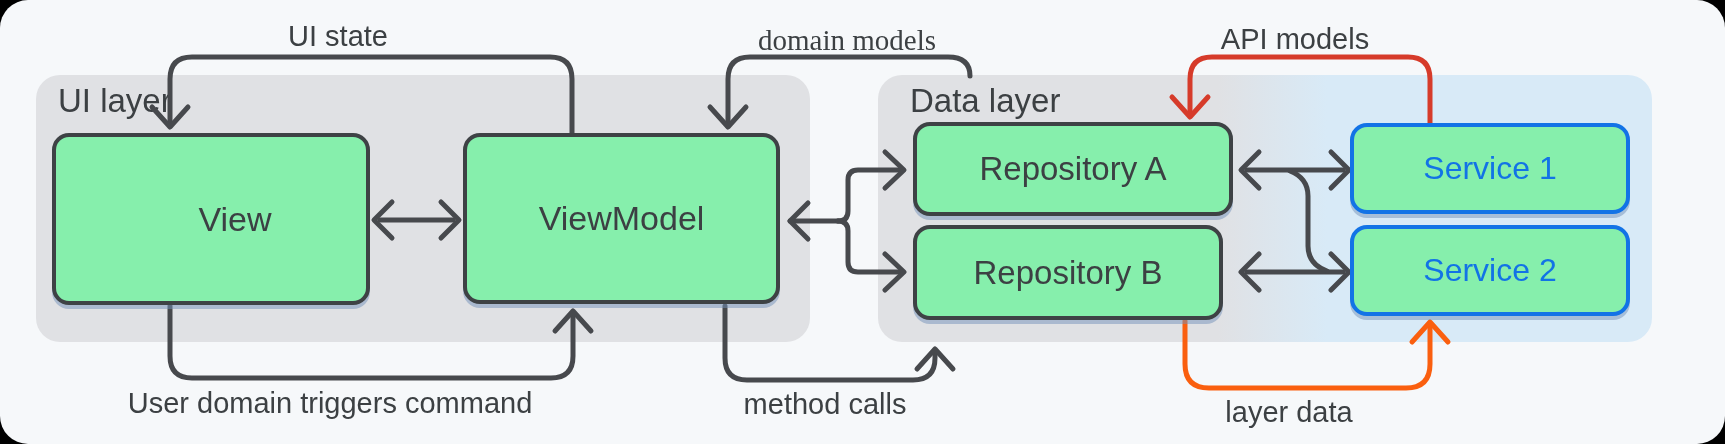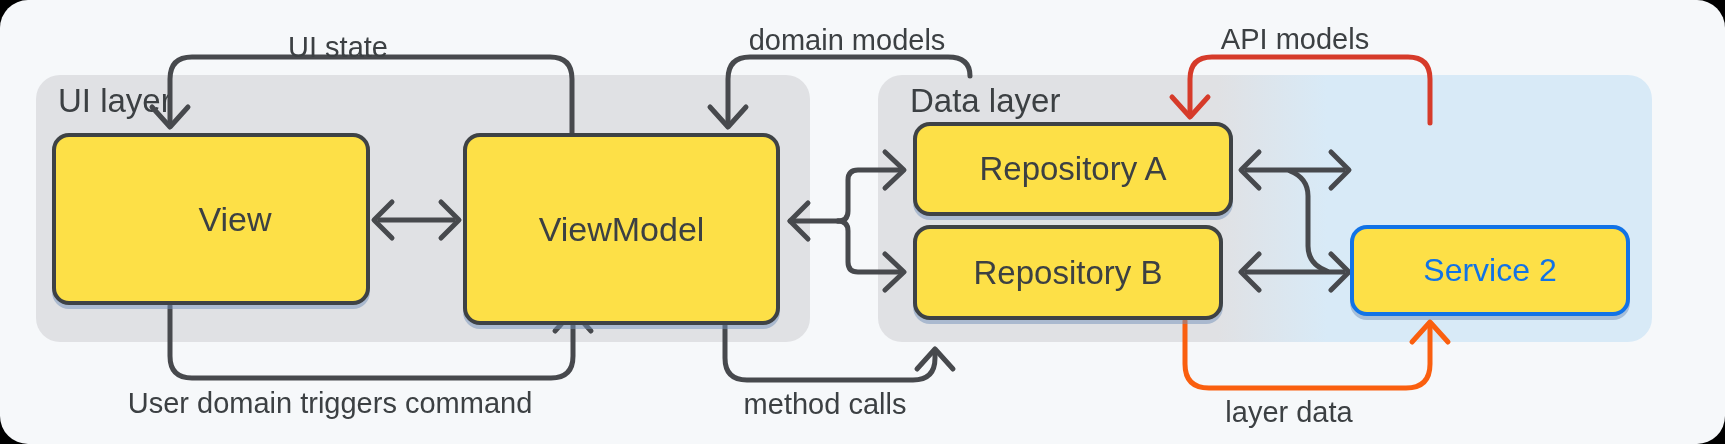--- a/index.html
+++ b/index.html
@@ -6,26 +6,26 @@
   body{width:1725px;height:444px;position:relative;font-family:"Liberation Sans",sans-serif;-webkit-font-smoothing:antialiased;}
   .canvas{position:absolute;inset:0;background:var(--canvas);border-radius:28px;overflow:hidden;}
   .layer{position:absolute;border-radius:24px;}
   .layer-ui{left:36px;top:75px;width:774px;height:267px;background:var(--layer_gray);}
   .layer-data{left:878px;top:75px;width:774px;height:267px;
     background:linear-gradient(90deg,var(--layer_gray) 0%,var(--layer_gray) 44%,var(--layer_blue) 58%,var(--layer_blue) 100%);}
   .layer-label{position:absolute;font-size:33px;color:var(--text);white-space:nowrap;}
   .layer-label.ui{left:58px;top:82px;}
   .layer-label.data{left:910px;top:82px;}
   svg.wires{position:absolute;left:0;top:0;z-index:2;}
-  .box{position:absolute;z-index:3;background:#fde047;border:4.5px solid var(--border_dark);border-radius:17px;
+  .box{position:absolute;z-index:3;background:#86efac;border:4.5px solid var(--border_dark);border-radius:17px;
     display:flex;align-items:center;justify-content:center;color:var(--text);font-size:34px;white-space:nowrap;
     box-sizing:border-box;box-shadow:0 4px 0 rgba(116,146,186,.5);}
   .box.service{border-color:var(--blue);color:var(--blue);font-size:32px;}
   .box-view{left:52px;top:133px;width:318px;height:172px;padding-left:48px;}
-  .box-viewmodel{left:463px;top:133px;width:317px;height:192px;}
+  .box-viewmodel{left:463px;top:133px;width:317px;height:171px;}
   .box-repo-a{left:913px;top:122px;width:320px;height:94px;font-size:33px;}
   .box-repo-b{left:913px;top:225px;width:310px;height:95px;font-size:33px;}
   .box-service1{left:1350px;top:123px;width:280px;height:91px;}
   .box-service2{left:1350px;top:225px;width:280px;height:91px;text-align:center;}
   .note{position:absolute;z-index:4;transform:translate(-50%,-50%);font-size:29px;color:var(--text);white-space:nowrap;}
 </style>
 </head>
 <body>
 
 <div class="canvas">
@@ -98,22 +98,23 @@
     <g fill="none" stroke-width="5" stroke-linecap="round" stroke-linejoin="round" stroke="#fa5f0f">
       <path d="M 1185 321 V 364 Q 1185 388 1209 388 H 1406 Q 1430 388 1430 364 V 327"></path>
       <path d="M 1412 342 L 1430 322 L 1448 342"></path>
     </g>
   </svg>
 
   <div class="box box-view">View</div>
   <div class="box box-viewmodel">ViewModel</div>
   <div class="box box-repo-a">Repository A</div>
   <div class="box box-repo-b">Repository B</div>
+  <div class="box service box-service1">Service 1</div>
   <div class="box service box-service2">Service 2</div>
 
-  <div class="note" style="left:338px;top:47px;">UI state</div>
-  <div class="note" style="left:847px;top:40px;">domain models</div>
+  <div class="note" style="left:338px;top:36px;">UI state</div>
+  <div class="note" style="left:847px;top:40px;font-family:Liberation Serif, serif;">domain models</div>
   <div class="note" style="left:1295px;top:39px;">API models</div>
   <div class="note" style="left:330px;top:403px;">User domain triggers command</div>
   <div class="note" style="left:825px;top:404px;">method calls</div>
   <div class="note" style="left:1289px;top:412px;">layer data</div>
 
 </div>
 
 </body></html>

